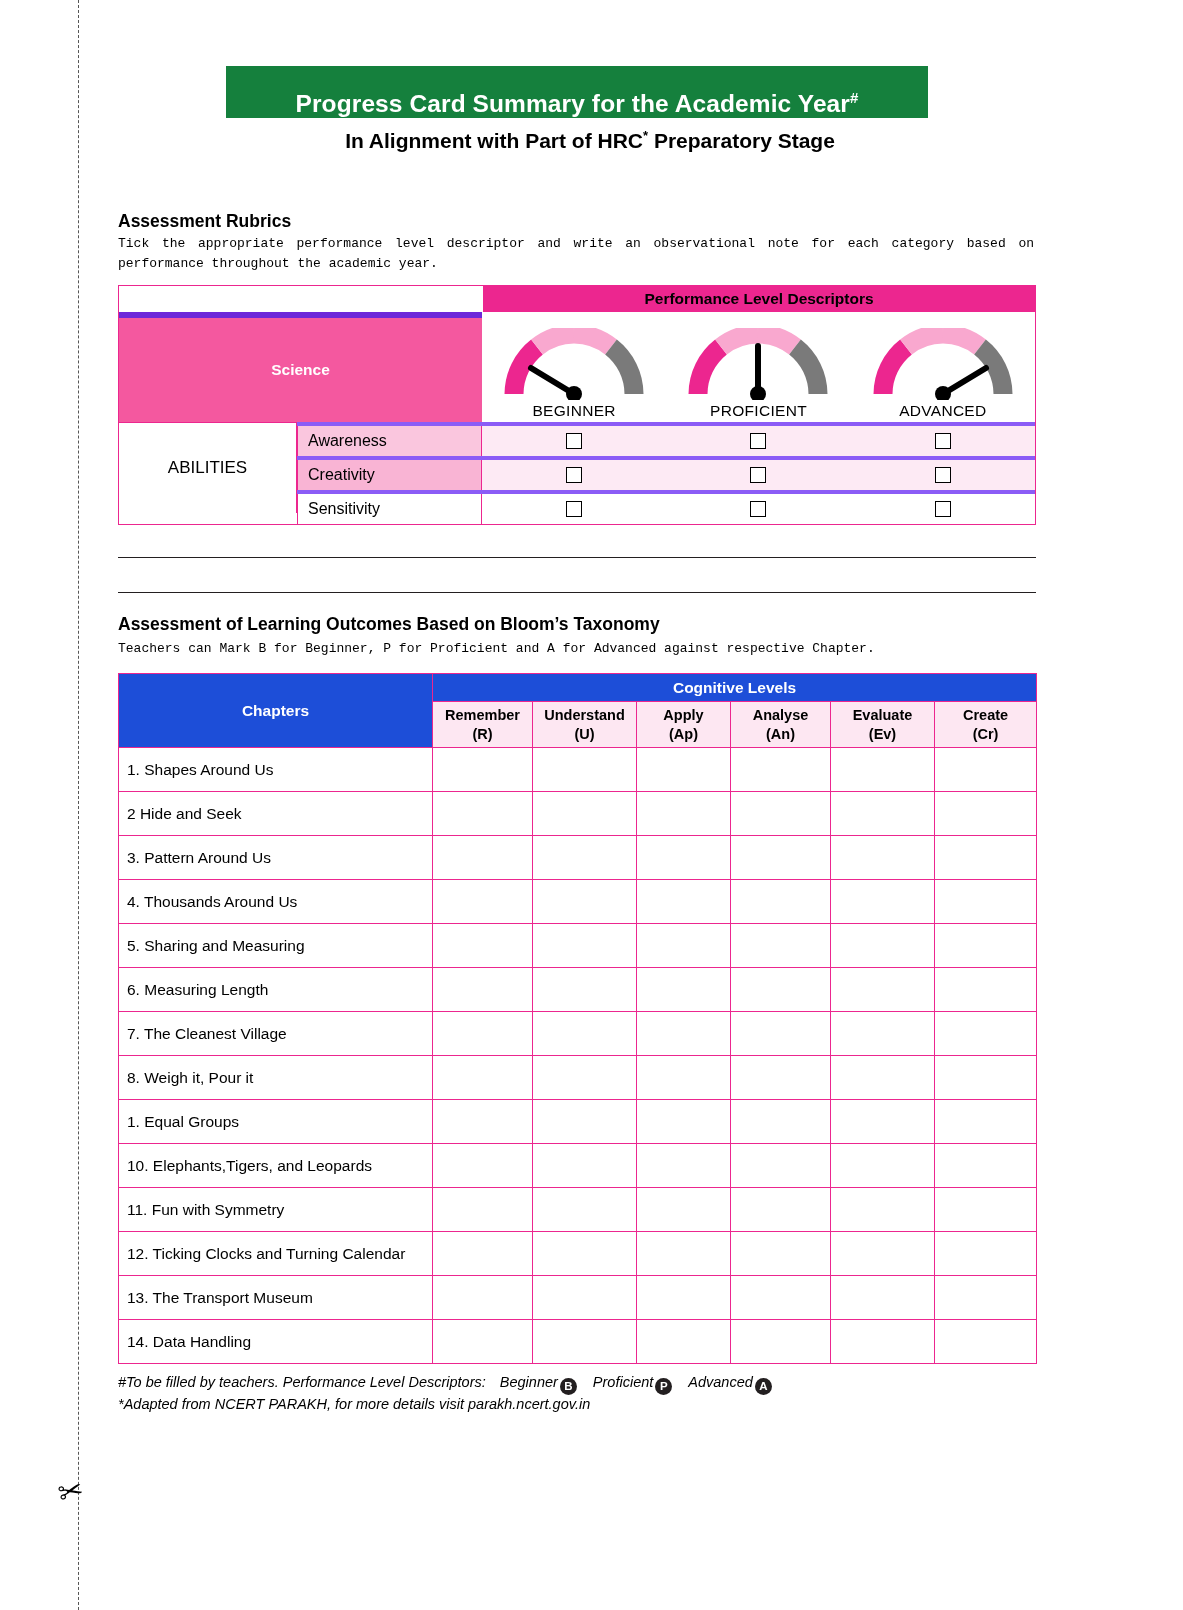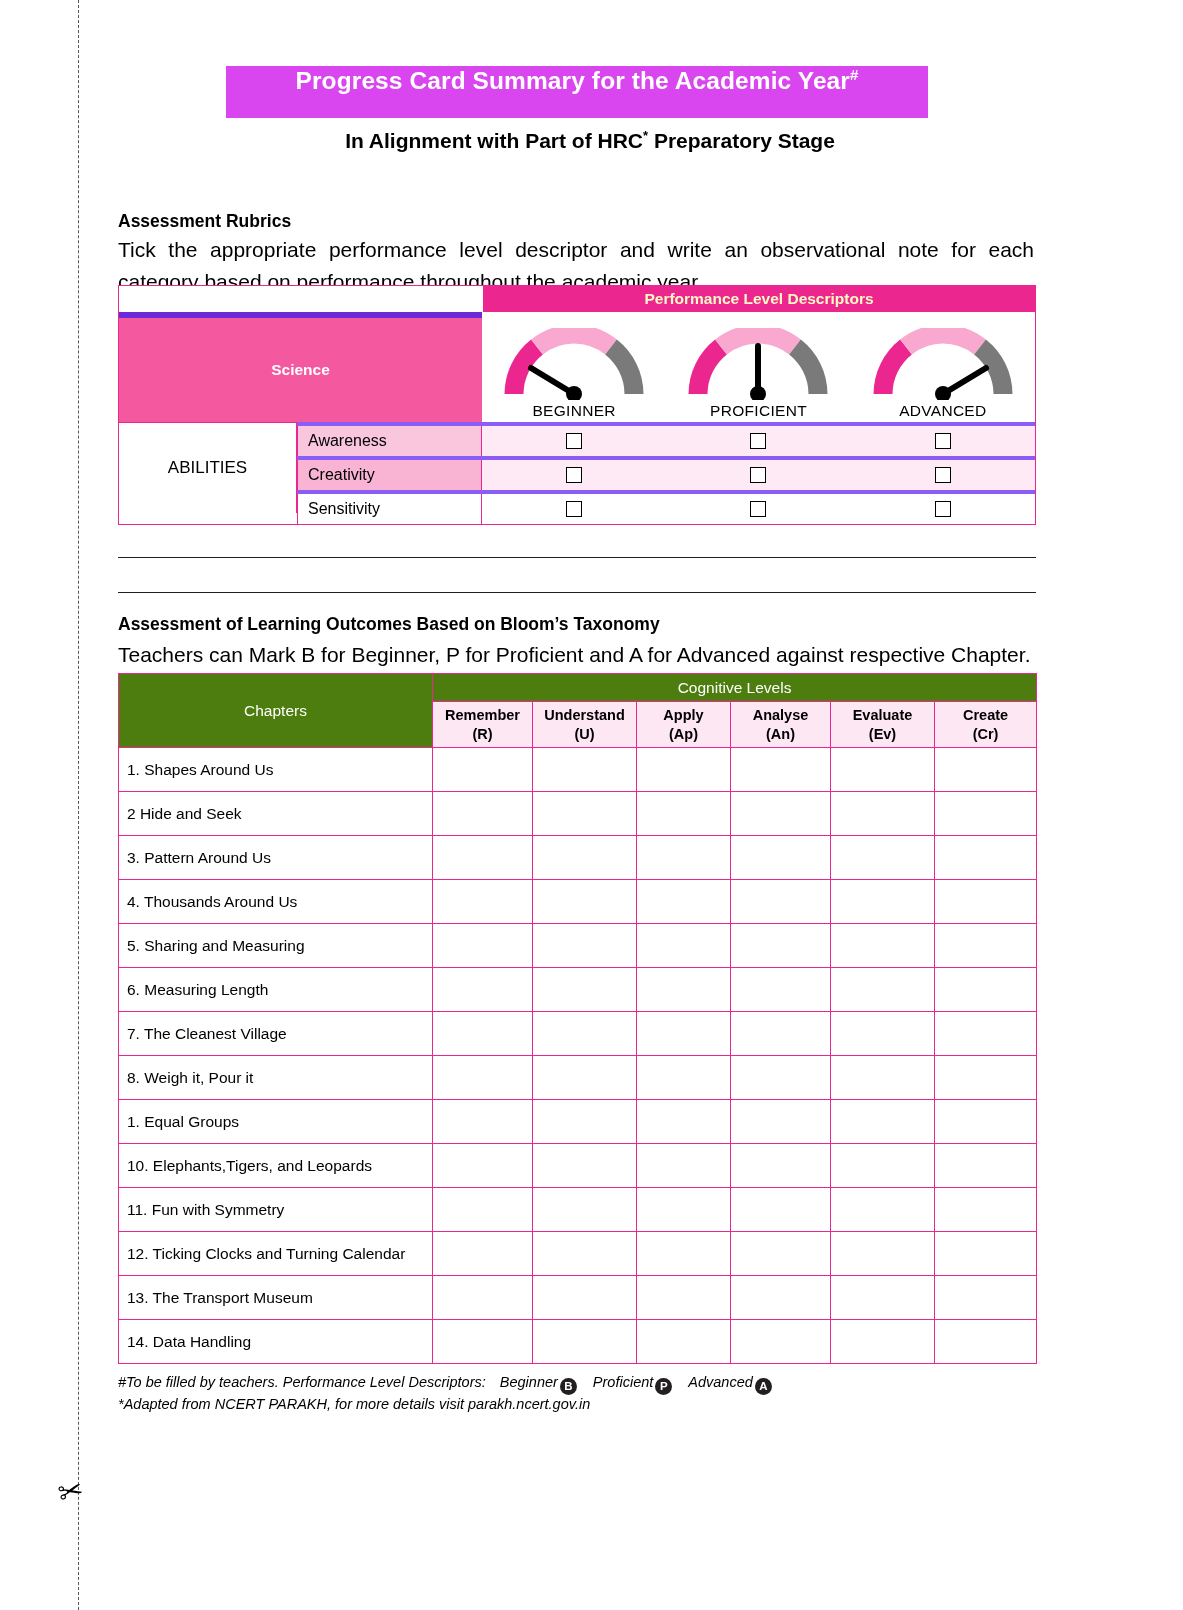--- a/index.html
+++ b/index.html
@@ -46,24 +46,24 @@
     height: 1610px;
   }
 
   
   .title-bar {
     position: absolute;
     left: 226px;
     top: 66px;
     width: 702px;
     height: 52px;
-    background: #d946ef;
+    background: #15803d;
     color: #ffffff;
     display: flex;
-    align-items: flex-start;
+    align-items: flex-end;
     justify-content: center;
   }
   .title-bar .title-text {
     font-size: 24.5px;
     font-weight: bold;
     letter-spacing: .1px;
   }
   .title-bar sup { font-size: 15px; }
 
   .subtitle {
@@ -78,23 +78,24 @@
   .subtitle sup { font-size: 13px; }
 
   
   .sec-head {
     position: absolute;
     font-size: 17.5px;
     font-weight: bold;
   }
   .sec-sub {
     position: absolute;
-    font-size: 21px;
+    font-size: 13px;
     line-height: 1.5;
     text-align: justify;
+    font-family: Liberation Mono, monospace;
   }
 
   #rubrics-head { left: 118px; top: 211px; }
   #rubrics-sub  { left: 118px; top: 234px; width: 916px; }
 
   
   .rubric {
     position: absolute;
     left: 118px;
     top: 285px;
@@ -107,21 +108,21 @@
     height: 26px;
   }
   .rubric-top .left-blank {
     width: 363px;
     background: #ffffff;
     border-right: 1px solid #ffffff;
   }
   .rubric-top .pld {
     flex: 1;
     background: #ec268f;
-    color: #fef9c3;
+    color: #000000;
     font-size: 15.5px;
     font-weight: bold;
     display: flex;
     align-items: center;
     justify-content: center;
   }
   .rubric-mid {
     display: flex;
     height: 110px;
   }
@@ -242,24 +243,24 @@
     top: 673px;
     width: 918px;
     border-collapse: collapse;
     table-layout: fixed;
   }
   table.bloom td, table.bloom th {
     border: 1px solid #ec268f;
     padding: 0;
   }
   table.bloom th.head-pink {
-    background: #4d7c0f;
+    background: #1d4ed8;
     color: #ffffff;
     font-size: 15.5px;
-    font-weight: normal;
+    font-weight: bold;
     height: 27px;
   }
   table.bloom th.sub-head {
     background: #fde7f2;
     color: #000;
     font-size: 14.5px;
     font-weight: bold;
     height: 45px;
     line-height: 1.25;
   }

